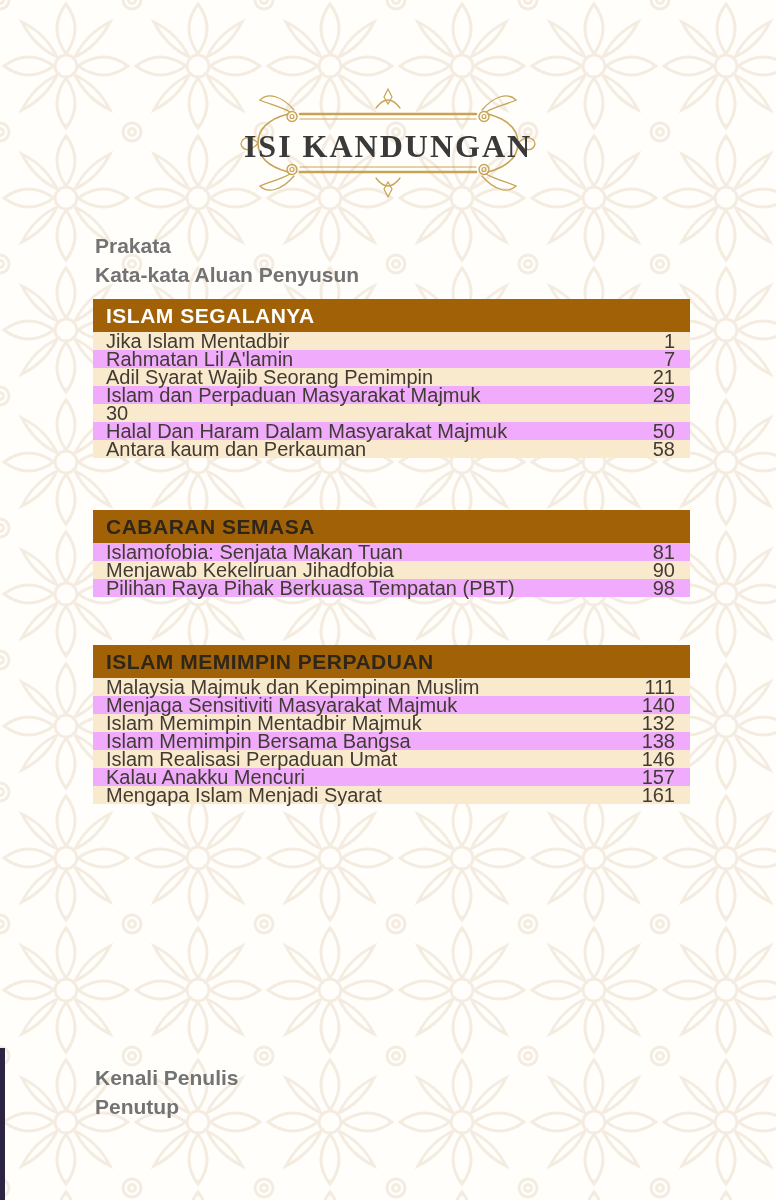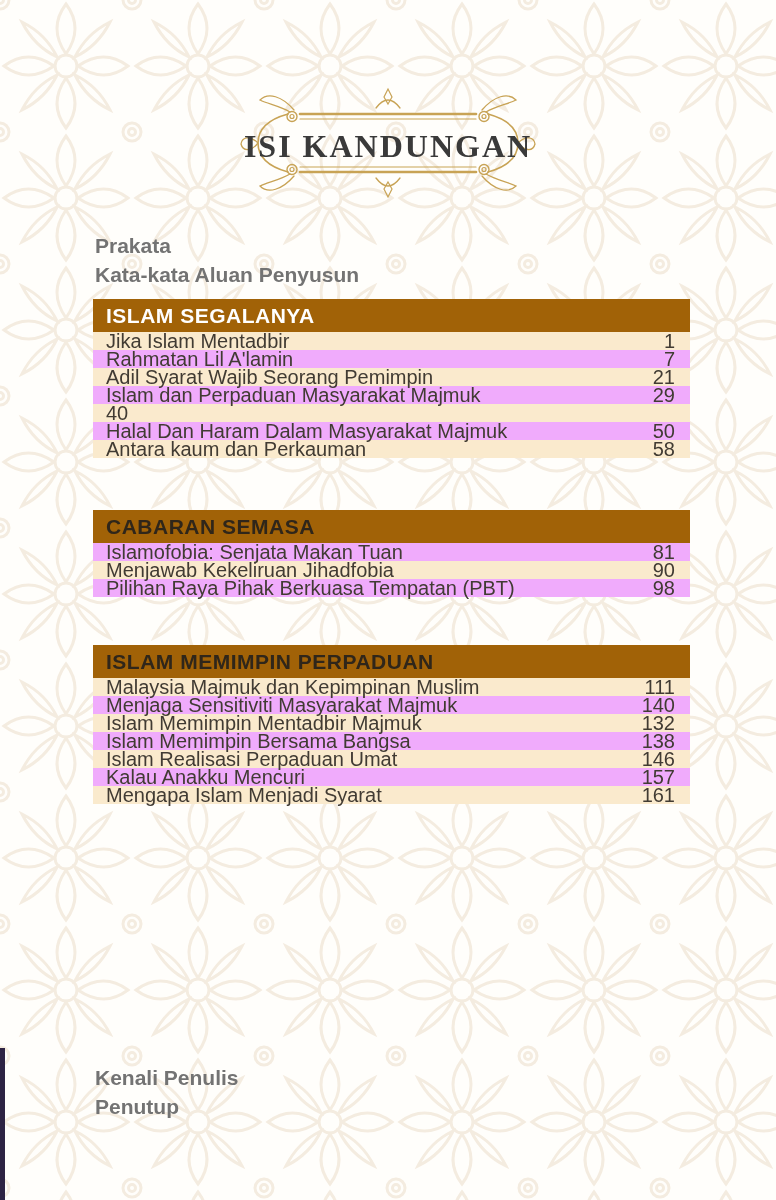--- a/index.html
+++ b/index.html
@@ -198,21 +198,21 @@
       </div>
       <div class="row light">
         <span class="row-title">Adil Syarat Wajib Seorang Pemimpin</span>
         <span class="row-page">21</span>
       </div>
       <div class="row dark">
         <span class="row-title">Islam dan Perpaduan Masyarakat Majmuk</span>
         <span class="row-page">29</span>
       </div>
       <div class="row light">
-        <span class="row-page">40</span>
+        <span class="row-page">30</span>
       </div>
       <div class="row dark">
         <span class="row-title">Halal Dan Haram Dalam Masyarakat Majmuk</span>
         <span class="row-page">50</span>
       </div>
       <div class="row light">
         <span class="row-title">Antara kaum dan Perkauman</span>
         <span class="row-page">58</span>
       </div>
     </div>

